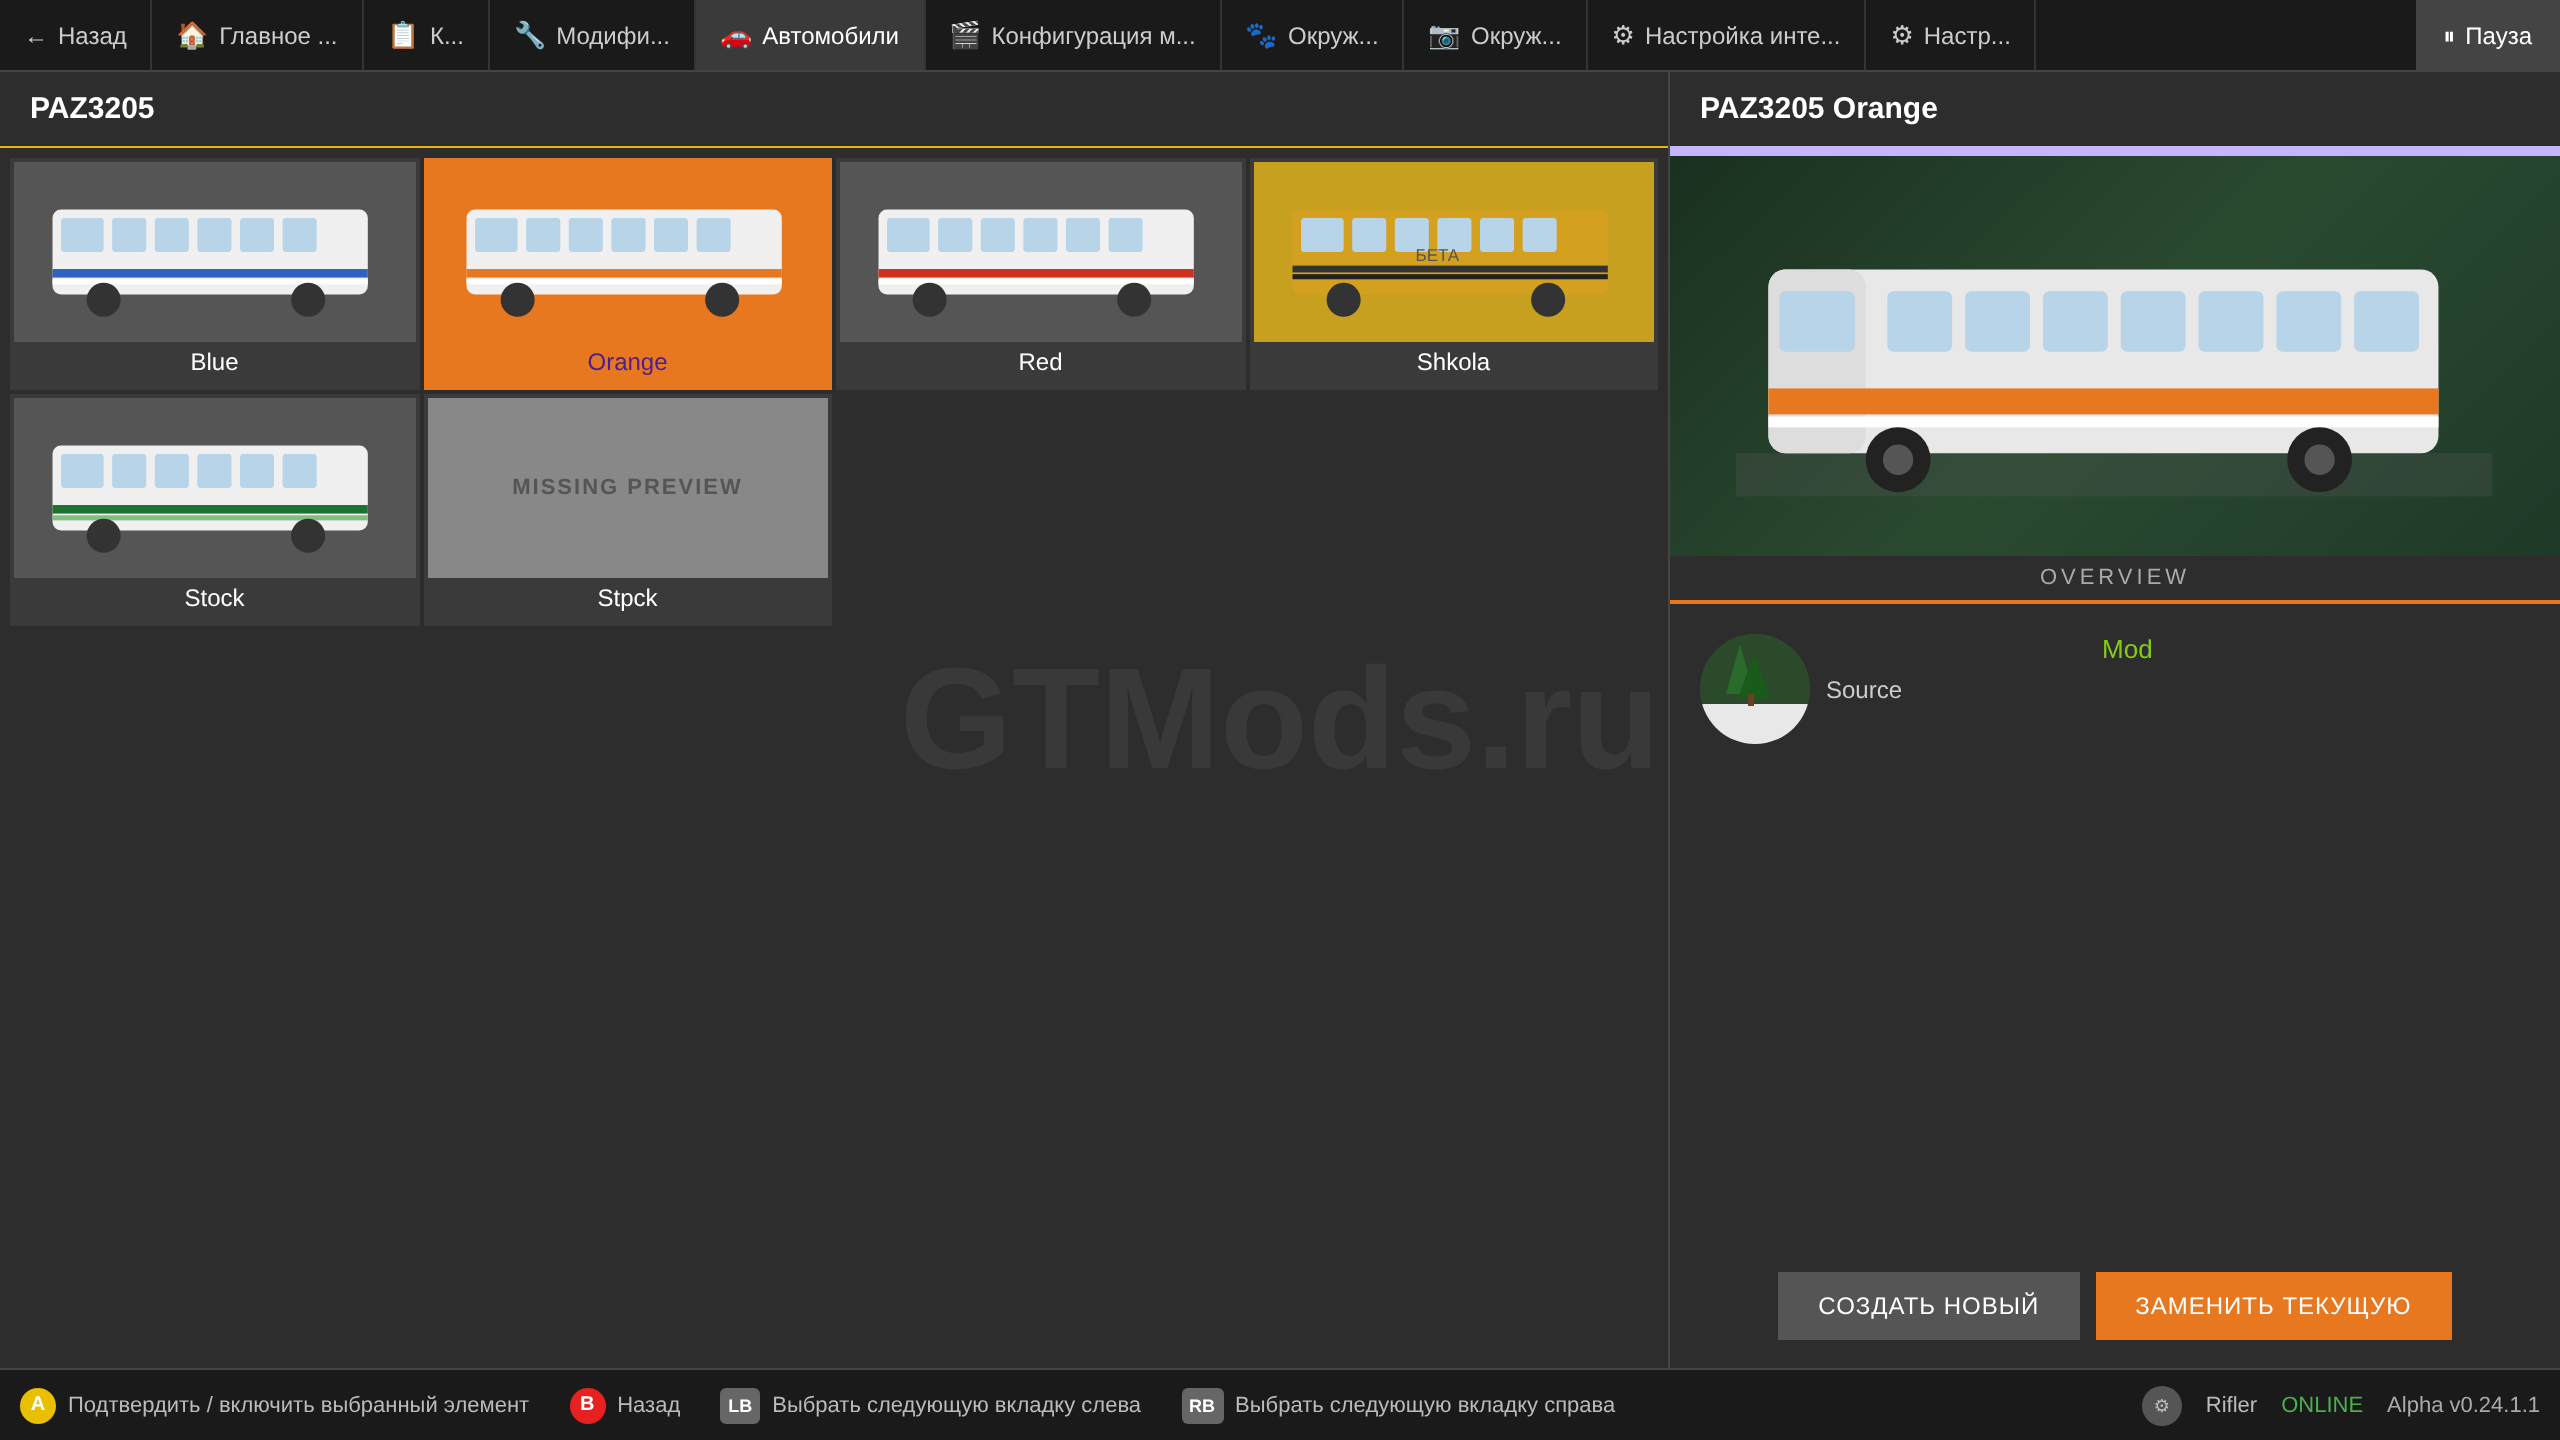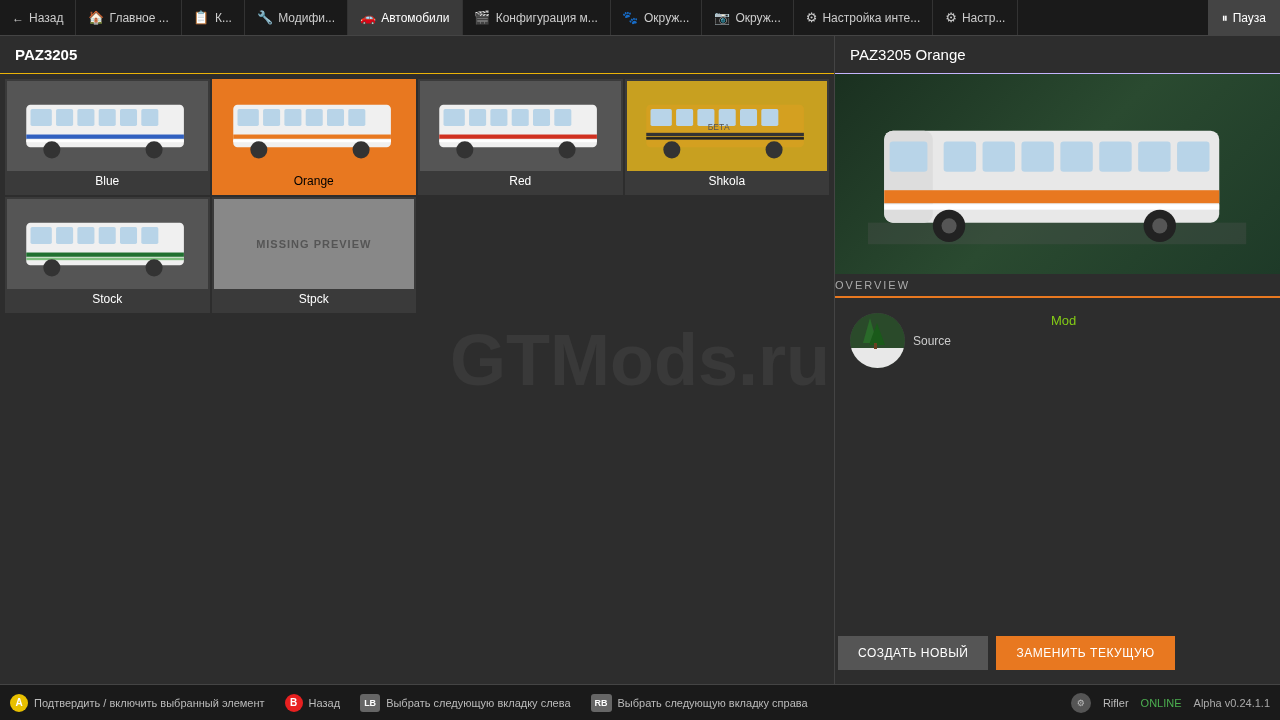--- a/index.html
+++ b/index.html
@@ -104,21 +104,21 @@
       border-color: #e87820;
       background: #e87820;
     }
     .vehicle-card .card-label {
       text-align: center;
       font-size: 12px;
       color: #fff;
       padding: 3px 0 0 0;
     }
     .vehicle-card.selected .card-label {
-      color: #000000;
+      color: #4c1d95;
     }
 
     
     .bus-preview {
       width: 100%;
       height: 90px;
       background: #555;
       display: flex;
       align-items: center;
       justify-content: center;
@@ -145,23 +145,23 @@
     
     .right-panel {
       width: 445px;
       background: #2d2d2d;
       display: flex;
       flex-direction: column;
     }
     .right-panel-title {
       padding: 10px 15px;
       font-size: 15px;
-      font-weight: normal;
-      color: #fff;
-      border-bottom: 1px solid #c4b5fd;
+      font-weight: bold;
+      color: #fff;
+      border-bottom: 5px solid #c4b5fd;
     }
 
     
     .large-preview {
       width: 100%;
       height: 200px;
       background: #1a2a1a;
       position: relative;
       overflow: hidden;
     }
@@ -174,21 +174,21 @@
       justify-content: center;
     }
     .large-bus-svg {
       width: 85%;
       height: 80%;
     }
 
     
     .overview-tab {
       padding: 5px 0;
-      text-align: left;
+      text-align: center;
       font-size: 11px;
       color: #aaa;
       border-bottom: 2px solid #e87820;
       letter-spacing: 2px;
     }
 
     
     .info-section {
       display: flex;
       padding: 15px;
@@ -304,26 +304,26 @@
     }
     .version-text {
       color: #aaa;
       font-size: 11px;
     }
 
     
     .action-buttons {
       position: absolute;
       bottom: 50px;
-      right: 12px;
+      right: 0;
       width: 445px;
       display: flex;
       gap: 8px;
       padding: 0 15px;
-      justify-content: flex-start;
+      justify-content: center;
     }
     .btn-create {
       background: #555;
       color: #fff;
       border: none;
       padding: 10px 20px;
       font-size: 12px;
       cursor: pointer;
       letter-spacing: 0.5px;
     }

